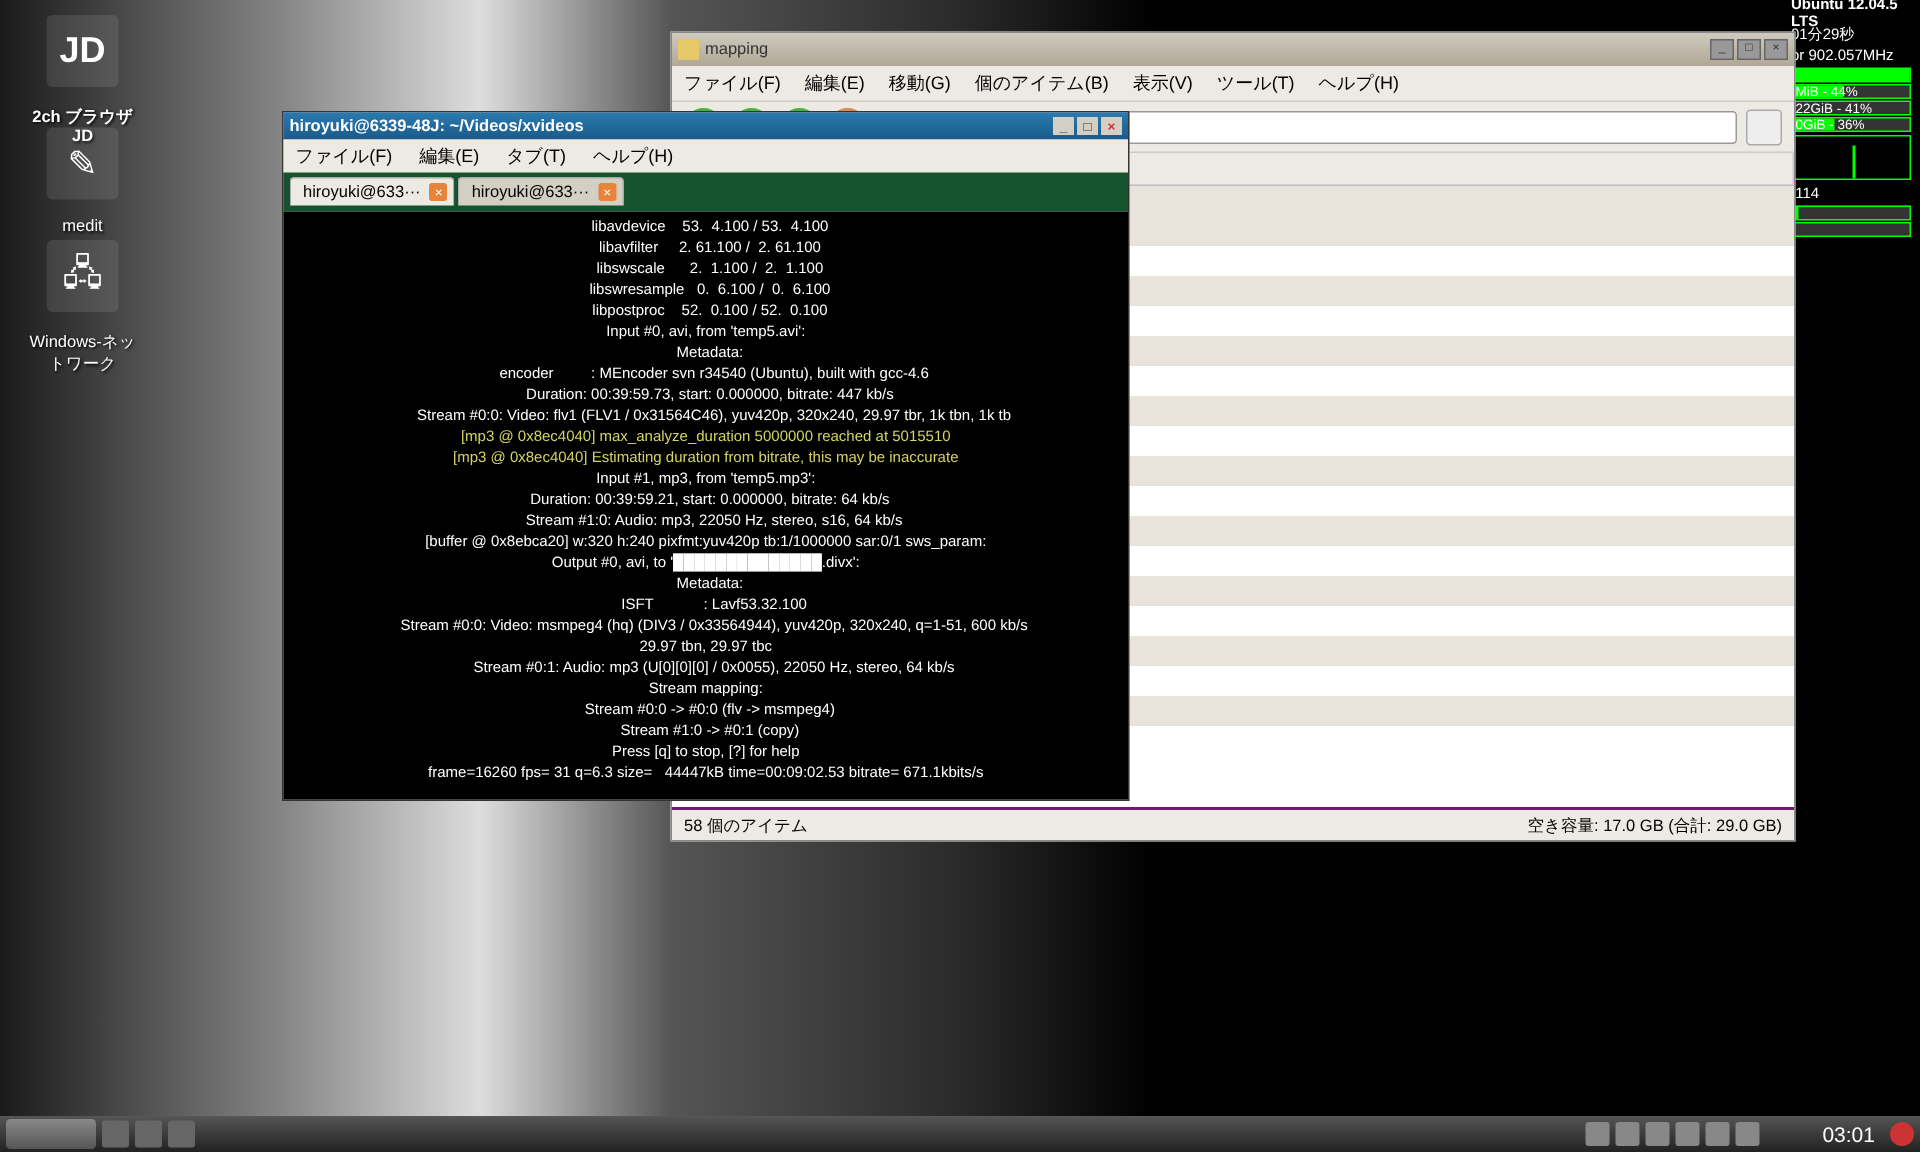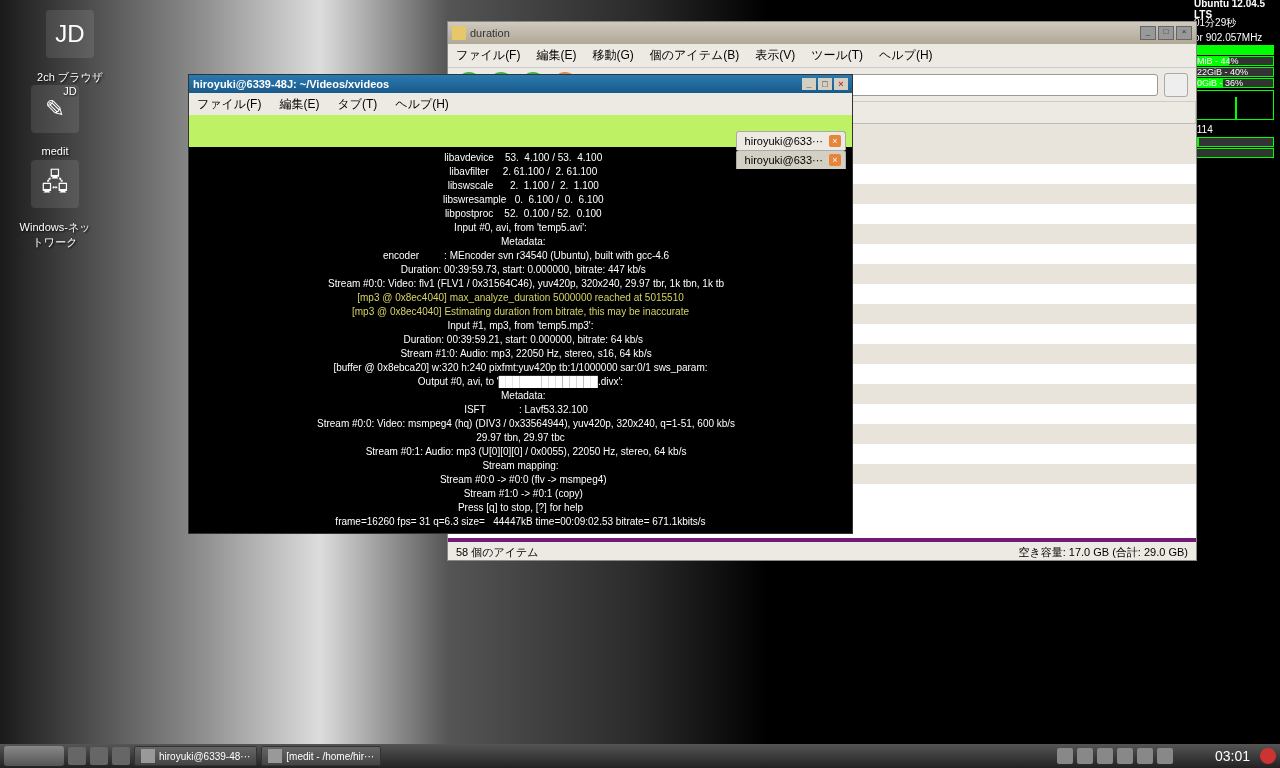--- a/index.html
+++ b/index.html
@@ -23,31 +23,31 @@
 .fm-toolbar .path { flex: 1; height: 22px; background: #fff; border: 1px solid #999; border-radius: 3px; }
 .fm-toolbar .search { width: 24px; height: 24px; background: #eee; border: 1px solid #aaa; border-radius: 3px; }
 .fm-cols { height: 22px; background: #ede9e3; display: flex; font-size: 11px; border-bottom: 1px solid #bbb; }
 .fm-cols div { padding: 3px 6px; border-right: 1px solid #ccc; }
 .fm-list { flex: 1; background: #fff; overflow-y: scroll; font-size: 12px; }
 .fm-row { display: flex; height: 20px; align-items: center; }
 .fm-row.hi { background: #e8e4dc; }
 .fm-row .desc { width: 100px; padding-left: 6px; }
 .fm-row .size { width: 64px; text-align: right; padding-right: 6px; }
 .fm-row .date { flex: 1; padding-left: 6px; }
-.fm-status { height: 22px; background: #ede9e3; border-top: 4px solid #701a75; display: flex; font-size: 11px; padding: 3px 8px; }
+.fm-status { height: 22px; background: #ede9e3; border-top: 2px solid #701a75; display: flex; font-size: 11px; padding: 3px 8px; }
 .fm-status .left { flex: 1; }
 
 
-.term-window { position: absolute; left: 188px; top: 74px; width: 665px; height: 460px; background: #ede9e3; border: 1px solid #333; display: flex; flex-direction: column; }
+.term-window { position: absolute; left: 188px; top: 74px; width: 565px; height: 460px; background: #ede9e3; border: 1px solid #333; display: flex; flex-direction: column; }
 .term-title { height: 18px; background: linear-gradient(#2a7ab0, #1a5a8a); color: #fff; font-size: 11px; display: flex; align-items: center; padding: 0 4px; font-weight: bold; }
 .term-title .spacer { flex: 1; }
 .term-title .wbtn { width: 14px; height: 12px; margin-left: 2px; background: #d4cfc3; color: #333; font-size: 9px; text-align: center; line-height: 12px; cursor: pointer; }
 .term-title .close { background: #d4cfc3; color: #c33; font-weight: bold; }
 .term-menu { height: 22px; background: #ede9e3; display: flex; padding: 0 8px; gap: 18px; font-size: 12px; align-items: center; }
-.term-tabs { height: 26px; background: #bef264; display: flex; align-items: flex-end; padding: 16px 4px; flex-direction: column; }
+.term-tabs { height: 26px; background: #14532d; display: flex; align-items: flex-end; padding: 4px 4px; }
 .term-tab { background: #ede9e3; padding: 3px 22px 3px 8px; font-size: 11px; border: 1px solid #aaa; border-bottom: none; margin-right: 2px; border-radius: 3px 3px 0 0; position: relative; }
 .term-tab .tab-close { position: absolute; right: 4px; top: 3px; width: 12px; height: 12px; background: #e8833a; color: #fff; font-size: 9px; text-align: center; line-height: 12px; border-radius: 2px; }
 .term-tab.inactive { background: #d4cfc3; }
 .term-body { flex: 1; background: #000; color: #fff; font-family: monospace; font-size: 10px; padding: 4px; overflow-y: scroll; white-space: pre; line-height: 14px; text-align: center; }
 .term-body .yellow { color: #d4d462; }
 
 
 .sysmon { position: absolute; right: 0; top: 0; width: 90px; background: rgba(0,0,0,0.7); color: #fff; font-size: 10px; padding: 2px 4px; }
 .sysmon .line { height: 14px; display: flex; align-items: center; }
 .sysmon .bar { width: 80px; height: 10px; background: #333; margin: 1px 0; position: relative; border: 1px solid #0f0; }
@@ -68,21 +68,21 @@
 
 ::-webkit-scrollbar { width: 14px; background: #ddd; }
 ::-webkit-scrollbar-thumb { background: #aaa; border: 1px solid #888; }
 </style>
 </head>
 <body>
 
 <div class="wallpaper"></div>
 
 <div id="desktop-icons">
-    <div class="desktop-icon" style="left: 30px; top: 10px;">
+    <div class="desktop-icon" style="left: 15px; top: 10px; font-weight: bold;">
       <div class="icon-box">JD</div>
       <div class="label">2ch ブラウザ JD</div>
     </div>
     <div class="desktop-icon" style="left: 15px; top: 85px;">
       <div class="icon-box">✎</div>
       <div class="label">medit</div>
     </div>
     <div class="desktop-icon" style="left: 15px; top: 160px;">
       <div class="icon-box">🖧</div>
       <div class="label">Windows-ネットワーク</div>
@@ -96,41 +96,41 @@
   <div class="bar">
       <div class="fill" style="width:100%"></div>
     </div>
   <div id="sysmon-bars">
       <div class="bar">
         <div class="fill" style="width:44%"></div>
         <div class="txt">MiB - 44%</div>
       </div>
       <div class="bar">
         <div class="fill" style="width:3%"></div>
-        <div class="txt">22GiB - 40%</div>
+        <div class="txt">22GiB - 41%</div>
       </div>
       <div class="bar">
         <div class="fill" style="width:36%"></div>
         <div class="txt">0GiB - 36%</div>
       </div>
     </div>
   <div class="graph">
       <div class="spike" style="left:40px;height:22px"></div>
     </div>
   <div class="line">.114</div>
   <div class="bar">
       <div class="fill" style="width:5%"></div>
     </div>
   <div class="bar"></div>
 </div>
 
 <div class="fm-window">
   <div class="fm-title">
     <div class="folder-icon"></div>
-    <span>duration</span>
+    <span>mapping</span>
     <div class="spacer"></div>
     <div class="wbtn">_</div>
     <div class="wbtn">□</div>
     <div class="wbtn">×</div>
   </div>
   <div class="fm-menu" id="fm-menu">
       <span>ファイル(F)</span>
       <span>編集(E)</span>
       <span>移動(G)</span>
       <span>個のアイテム(B)</span>
@@ -273,30 +273,20 @@
       <div class="term-tab inactive"><span>hiroyuki@633···</span><span class="tab-close">×</span></div>
     </div>
   <div class="term-body" id="term-body"><div>  libavdevice    53.  4.100 / 53.  4.100</div><div>  libavfilter     2. 61.100 /  2. 61.100</div><div>  libswscale      2.  1.100 /  2.  1.100</div><div>  libswresample   0.  6.100 /  0.  6.100</div><div>  libpostproc    52.  0.100 / 52.  0.100</div><div>Input #0, avi, from 'temp5.avi':</div><div>  Metadata:</div><div>    encoder         : MEncoder svn r34540 (Ubuntu), built with gcc-4.6</div><div>  Duration: 00:39:59.73, start: 0.000000, bitrate: 447 kb/s</div><div>    Stream #0:0: Video: flv1 (FLV1 / 0x31564C46), yuv420p, 320x240, 29.97 tbr, 1k tbn, 1k tb</div><div class="yellow">[mp3 @ 0x8ec4040] max_analyze_duration 5000000 reached at 5015510</div><div class="yellow">[mp3 @ 0x8ec4040] Estimating duration from bitrate, this may be inaccurate</div><div>Input #1, mp3, from 'temp5.mp3':</div><div>  Duration: 00:39:59.21, start: 0.000000, bitrate: 64 kb/s</div><div>    Stream #1:0: Audio: mp3, 22050 Hz, stereo, s16, 64 kb/s</div><div>[buffer @ 0x8ebca20] w:320 h:240 pixfmt:yuv420p tb:1/1000000 sar:0/1 sws_param:</div><div>Output #0, avi, to '██████████████.divx':</div><div>  Metadata:</div><div>    ISFT            : Lavf53.32.100</div><div>    Stream #0:0: Video: msmpeg4 (hq) (DIV3 / 0x33564944), yuv420p, 320x240, q=1-51, 600 kb/s</div><div>29.97 tbn, 29.97 tbc</div><div>    Stream #0:1: Audio: mp3 (U[0][0][0] / 0x0055), 22050 Hz, stereo, 64 kb/s</div><div>Stream mapping:</div><div>  Stream #0:0 -&gt; #0:0 (flv -&gt; msmpeg4)</div><div>  Stream #1:0 -&gt; #0:1 (copy)</div><div>Press [q] to stop, [?] for help</div><div>frame=16260 fps= 31 q=6.3 size=   44447kB time=00:09:02.53 bitrate= 671.1kbits/s</div></div>
 </div>
 
 <div class="taskbar">
   <div class="start"></div>
   <div class="qlaunch"></div>
   <div class="qlaunch"></div>
   <div class="qlaunch"></div>
-  <div id="taskbar-tasks" style="display:flex;gap:4px">
-      <div class="task">
-        <div class="ticon"></div>
-        <span>hiroyuki@6339-48···</span>
-      </div>
-      <div class="task">
-        <div class="ticon"></div>
-        <span>[medit - /home/hir···</span>
-      </div>
-    </div>
   <div class="spacer"></div>
   <div class="tray-icon"></div>
   <div class="tray-icon"></div>
   <div class="tray-icon"></div>
   <div class="tray-icon"></div>
   <div class="tray-icon"></div>
   <div class="tray-icon"></div>
   <div class="clock">03:01</div>
   <div class="tray-icon" style="background:#c33;border-radius:50%"></div>
 </div>

